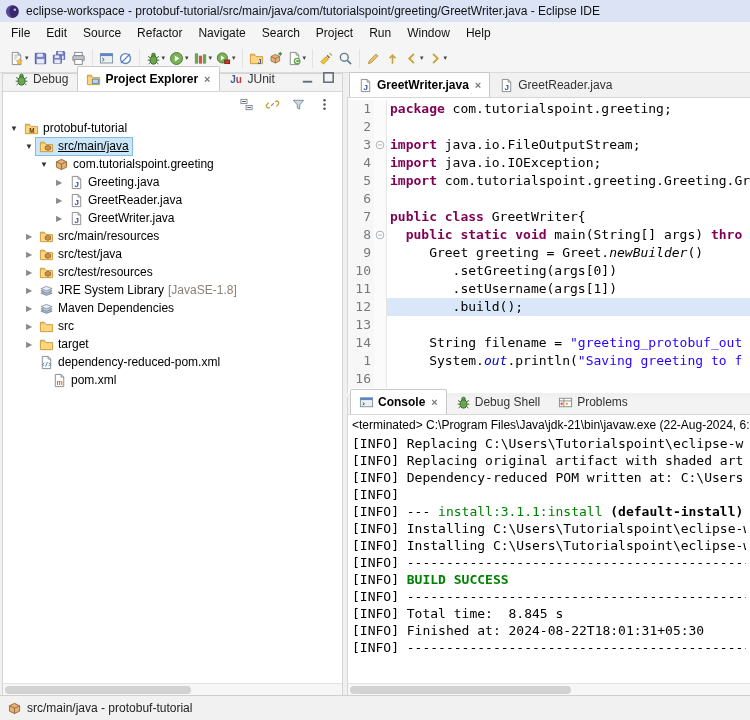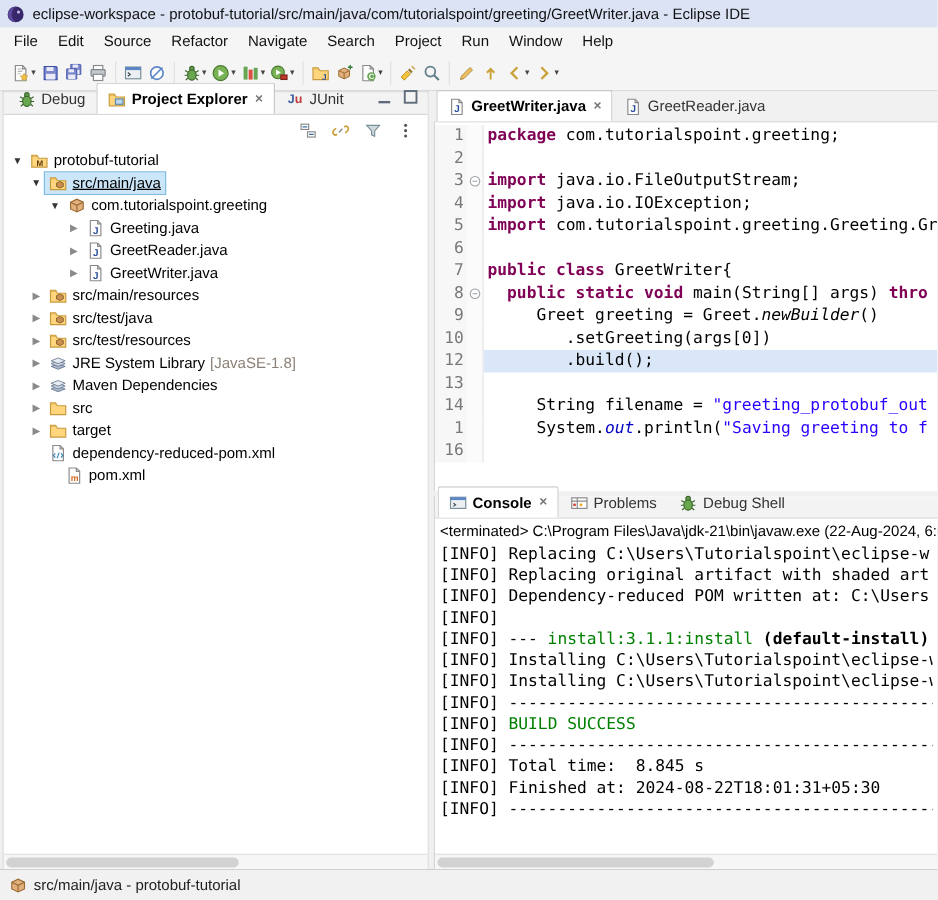--- a/index.html
+++ b/index.html
@@ -57,21 +57,21 @@
   .tok-f { color:#0000c0; font-style:italic; }
 
   .sash-h { height:4px; background:#f0f0f0; }
 
   .console-area { flex:1; display:flex; flex-direction:column; background:#fff; border-left:1px solid #d6d6d6; min-height:0; }
   .console-header { font-size:12px; padding:3px 4px 1px 4px; color:#000; background:#fff; white-space:nowrap; overflow:hidden; flex:0 0 auto; }
   .console-body { flex:1; font-family:"DejaVu Sans Mono",monospace; font-size:13px; line-height:17px; padding:2px 4px; overflow:hidden; }
   .cons-line { white-space:pre; height:17px; overflow:hidden; }
   .tok-g { color:#008000; }
   .tok-b { font-weight:bold; }
-  .tok-gb { color:#008000; font-weight:normal; }
+  .tok-gb { color:#008000; font-weight:bold; }
 
   .statusbar { height:25px; background:#f1f1f1; border-top:1px solid #cfcfcf; display:flex; align-items:center; gap:5px; padding:0 7px; font-size:12px; color:#222; }
 </style>
 </head>
 <body>
 
 <div class="titlebar">
   <span class="icon" id="app-icon">
       <svg width="15" height="15" viewBox="0 0 16 16">
         <circle cx="8" cy="8" r="6.8" fill="#39276b"></circle>
@@ -651,20 +651,25 @@
         <div class="cline">
           <span class="ln">9</span>
           <span class="fold"></span>
           <span class="ct"><span class="tok-p">     Greet greeting = Greet.</span><span class="tok-m">newBuilder</span><span class="tok-p">()</span></span>
         </div>
         <div class="cline">
           <span class="ln">10</span>
           <span class="fold"></span>
           <span class="ct"><span class="tok-p">        .setGreeting(args[0])</span></span>
         </div>
+        <div class="cline">
+          <span class="ln">11</span>
+          <span class="fold"></span>
+          <span class="ct"><span class="tok-p">        .setUsername(args[1])</span></span>
+        </div>
         <div class="cline hl">
           <span class="ln">12</span>
           <span class="fold"></span>
           <span class="ct"><span class="tok-p">        .build();</span></span>
         </div>
         <div class="cline">
           <span class="ln">13</span>
           <span class="fold"></span>
           <span class="ct"></span>
         </div>
@@ -694,37 +699,37 @@
                 <rect x="1.5" y="3" width="13" height="2.4" fill="#5c85c7"></rect>
                 <path d="M4 8l1.8 1.4L4 10.8" fill="none" stroke="#37474f"></path>
               </svg>
             </span>
             <span class="tlabel">Console</span>
             <span class="tclose">×</span>
           </div>
           <div class="vtab">
             <span class="icon">
               <svg width="15" height="15" viewBox="0 0 16 16">
+                <circle cx="8" cy="4.2" r="1.9" fill="#69a74e" stroke="#39662a"></circle>
+                <ellipse cx="8" cy="9.6" rx="3.6" ry="4.4" fill="#69a74e" stroke="#39662a"></ellipse>
+                <path d="M4.6 7.2L2.2 5.8M4.4 9.8H1.8M4.8 12.2l-2 1.6M11.4 7.2l2.4-1.4M11.6 9.8h2.6M11.2 12.2l2 1.6" stroke="#39662a"></path>
+              </svg>
+            </span>
+            <span class="tlabel">Debug Shell</span>
+          </div>
+          <div class="vtab">
+            <span class="icon">
+              <svg width="15" height="15" viewBox="0 0 16 16">
                 <rect x="1.5" y="3.5" width="13" height="9" fill="#fff" stroke="#8a8a8a"></rect>
                 <path d="M1.5 6.3h13M6.2 3.5v9" stroke="#8a8a8a"></path>
                 <circle cx="3.9" cy="9.4" r="1.3" fill="#d94f44"></circle>
                 <circle cx="9.4" cy="9.4" r="1.3" fill="#f0ad2d"></circle>
               </svg>
             </span>
             <span class="tlabel">Problems</span>
-          </div>
-          <div class="vtab">
-            <span class="icon">
-              <svg width="15" height="15" viewBox="0 0 16 16">
-                <circle cx="8" cy="4.2" r="1.9" fill="#69a74e" stroke="#39662a"></circle>
-                <ellipse cx="8" cy="9.6" rx="3.6" ry="4.4" fill="#69a74e" stroke="#39662a"></ellipse>
-                <path d="M4.6 7.2L2.2 5.8M4.4 9.8H1.8M4.8 12.2l-2 1.6M11.4 7.2l2.4-1.4M11.6 9.8h2.6M11.2 12.2l2 1.6" stroke="#39662a"></path>
-              </svg>
-            </span>
-            <span class="tlabel">Debug Shell</span>
           </div>
         </div>
       <div class="console-header">&lt;terminated&gt; C:\Program Files\Java\jdk-21\bin\javaw.exe (22-Aug-2024, 6:0</div>
       <div class="console-body" id="console-body">
           <div class="cons-line"><span class="tok-p">[INFO] Replacing C:\Users\Tutorialspoint\eclipse-w</span></div>
           <div class="cons-line"><span class="tok-p">[INFO] Replacing original artifact with shaded art</span></div>
           <div class="cons-line"><span class="tok-p">[INFO] Dependency-reduced POM written at: C:\Users</span></div>
           <div class="cons-line"><span class="tok-p">[INFO]</span></div>
           <div class="cons-line"><span class="tok-p">[INFO] --- </span><span class="tok-g">install:3.1.1:install</span><span class="tok-p"> </span><span class="tok-b">(default-install)</span></div>
           <div class="cons-line"><span class="tok-p">[INFO] Installing C:\Users\Tutorialspoint\eclipse-w</span></div>

